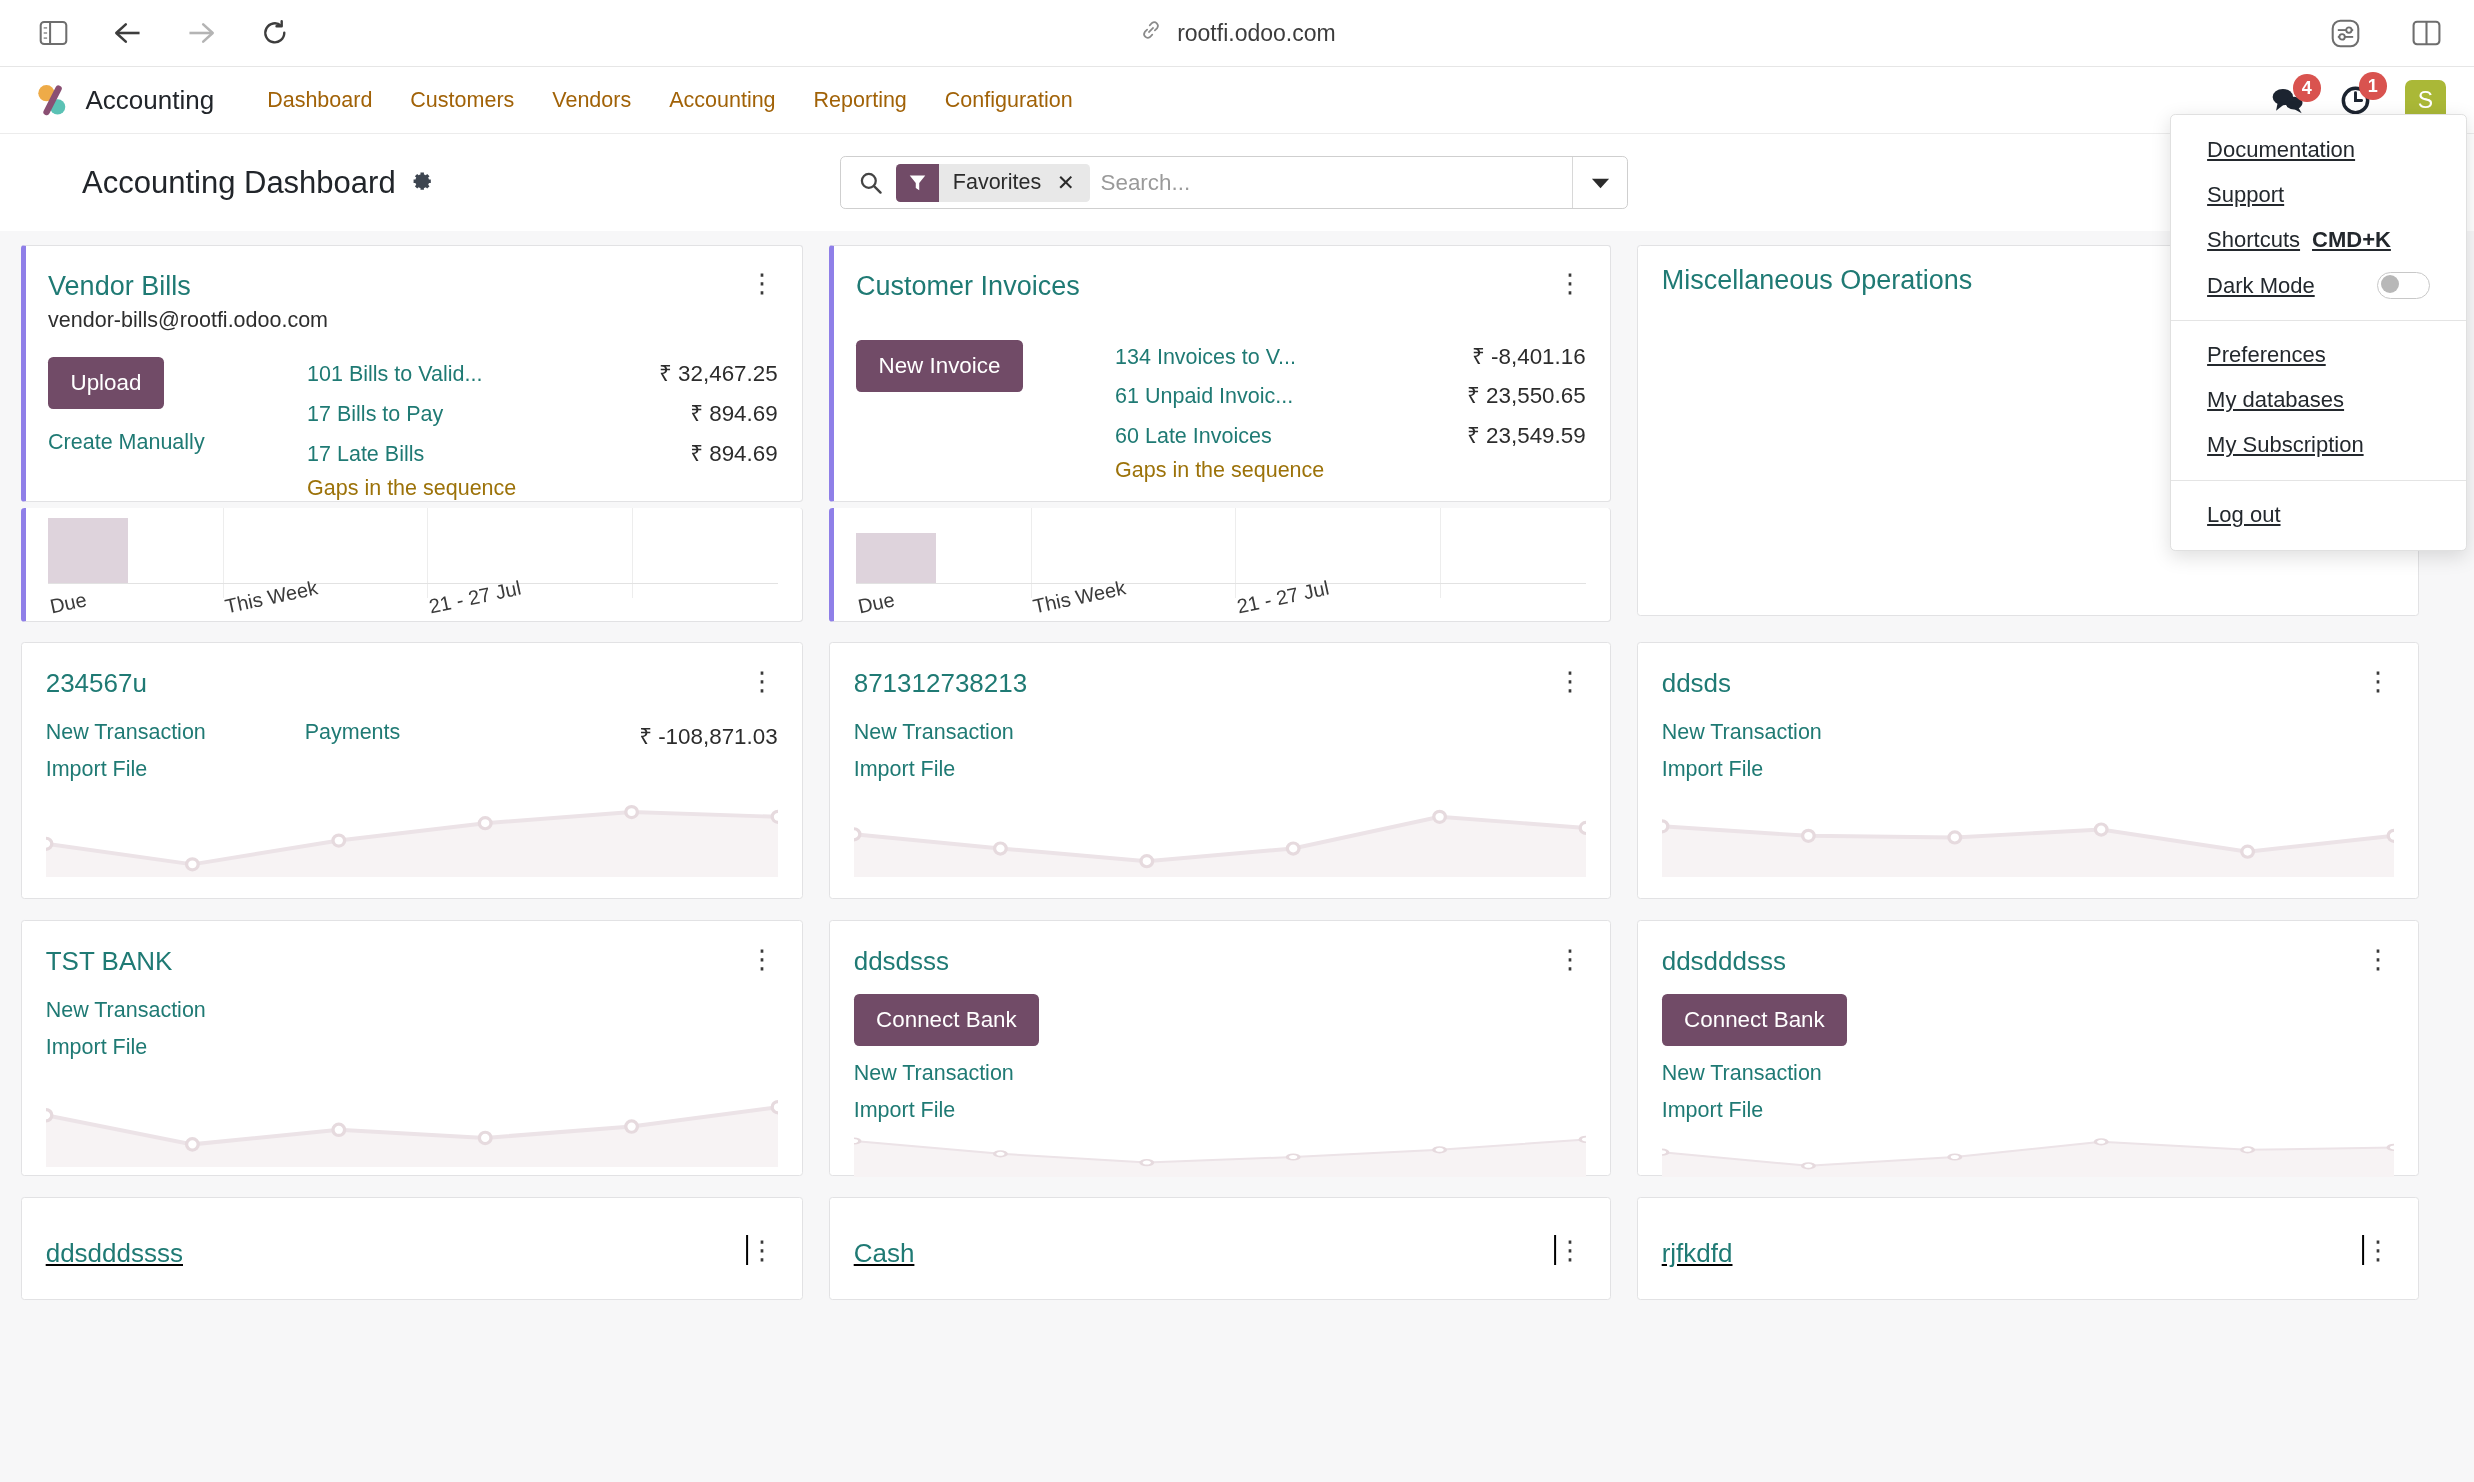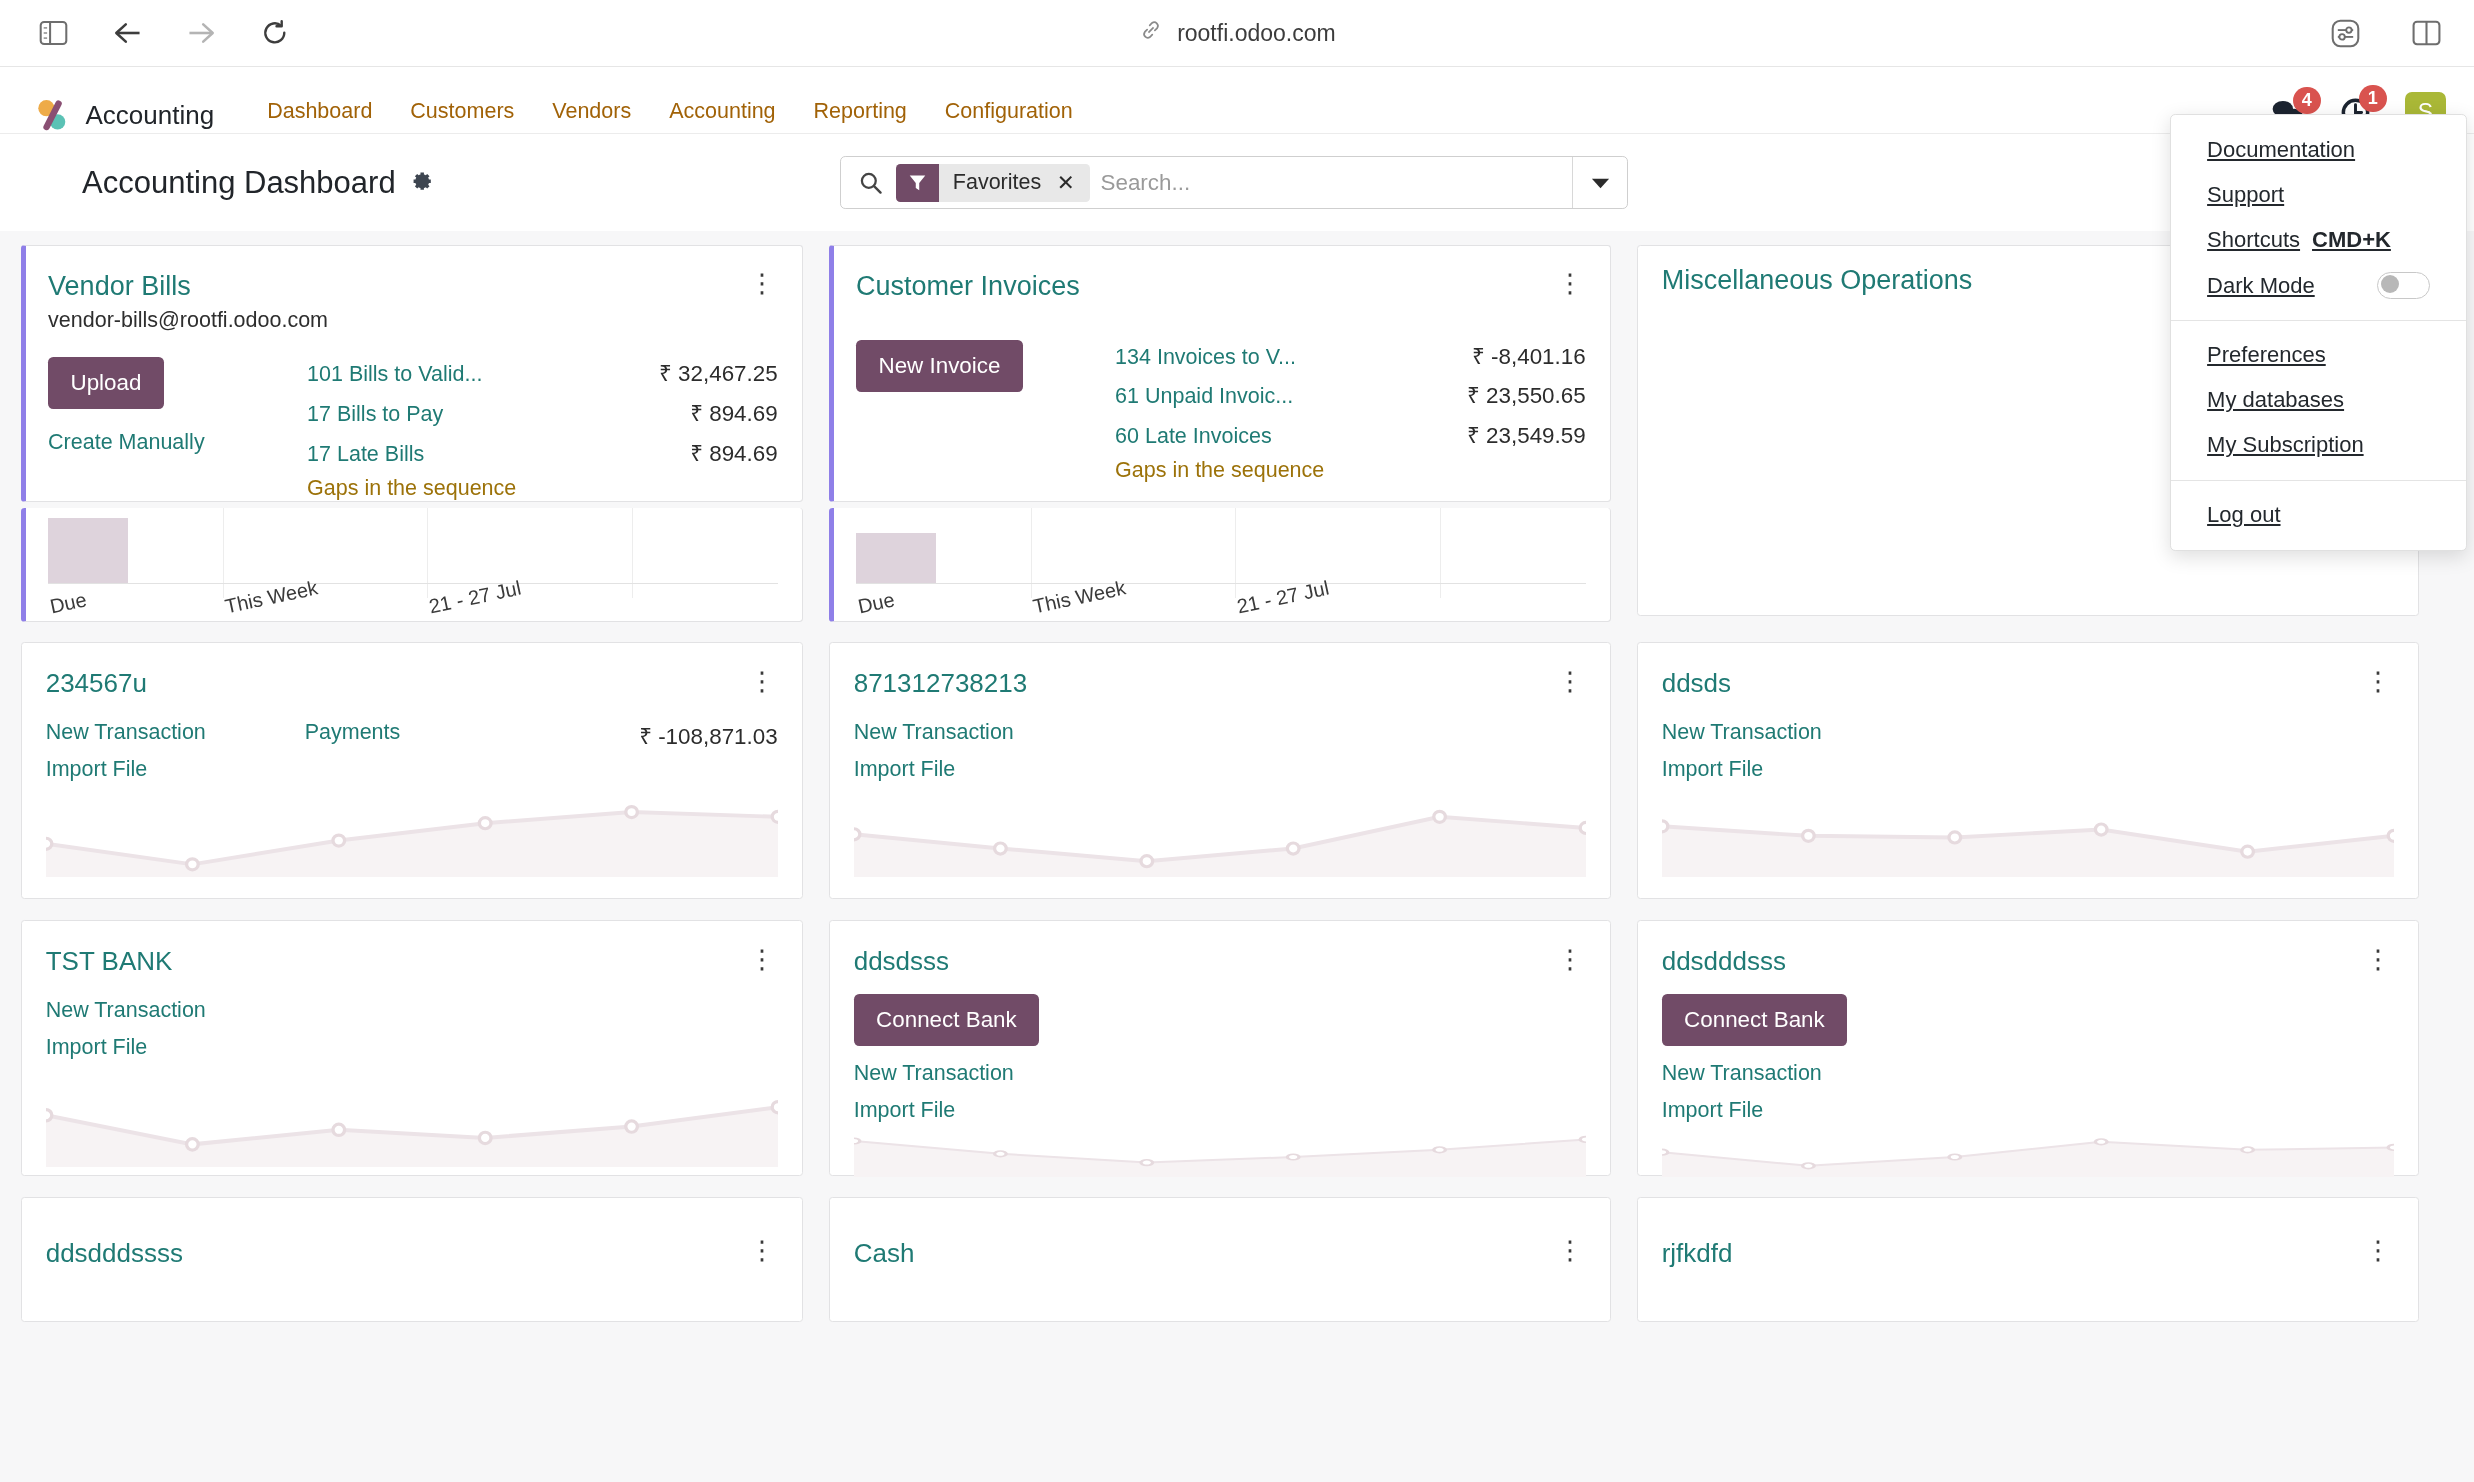--- a/index.html
+++ b/index.html
@@ -35,21 +35,21 @@
   .chrome-right {
     position: absolute; right: 29px;
     display: flex; align-items: center; gap: 41px;
   }
 
   
   .odoo-nav {
     position: absolute; left: 0; top: 67px;
     width: 2475px; height: 67px;
     background: #ffffff;
-    display: flex; align-items: flex-end;
+    display: flex; align-items: center;
     border-bottom: 0.9px solid #ececec;
     z-index: 30;
   }
   .brand-block { display: flex; align-items: center; gap: 15.5px; padding-left: 34px; }
   .odoo-logo { width: 36px; height: 36px; position: relative; }
   .brand-name { font-size: 26px; color: #21252a; font-weight: 400; }
   .nav-items { display: flex; align-items: center; gap: 0px; margin-left: 34px; }
   .nav-item {
     font-size: 21.5px; color: #a16207;
     padding: 8.6px 19px; cursor: pointer; white-space: nowrap;
@@ -211,21 +211,21 @@
 
   
   .spark { margin-top: 15.5px; height: 138px; width: 100%; display: block; }
 
   .bank-links { margin-top: 20.7px; display: flex; }
   .bank-links .col-a { width: 259px; display: flex; flex-direction: column; gap: 12px; }
   .bank-links .col-b { width: 259px; }
   .bank-links .col-c { flex: 1; text-align: right; }
   .h-bank { height: 257px; }
   .h-bank2 { height: 256px; }
-  .h-bottom { height: 125px; }
+  .h-bottom { height: 103px; text-decoration: underline; }
 </style>
 </head>
 <body>
 
 <div class="browser-chrome">
   <div class="chrome-left">
     <div class="chrome-btn">
       <svg width="29" height="26" viewBox="0 0 34 30">
           <rect x="2" y="2" width="30" height="26" rx="4" fill="none" stroke="#6e6e6e" stroke-width="2.4"></rect>
           <line x1="13" y1="2" x2="13" y2="28" stroke="#6e6e6e" stroke-width="2.4"></line>

